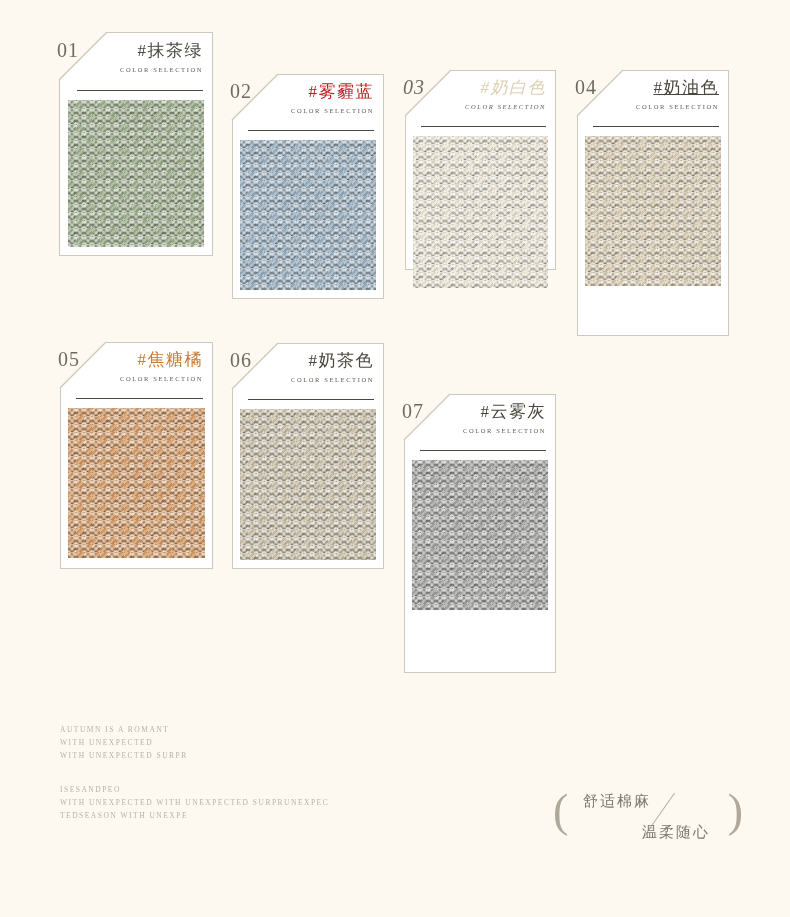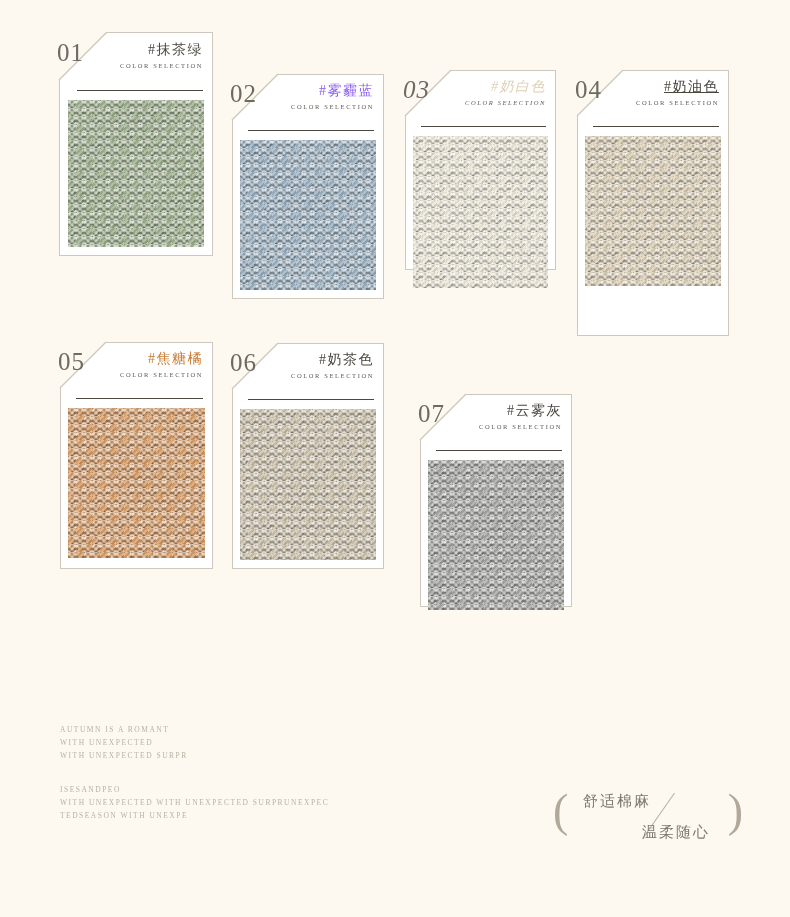--- a/index.html
+++ b/index.html
@@ -26,34 +26,34 @@
   .card .bevel{
     position:absolute;left:-1px;top:-1px;
     width:calc(var(--bev) + 2px);height:calc(var(--bev) + 2px);
     pointer-events:none;
   }
   .card .bevel svg{display:block;width:100%;height:100%;overflow:visible;}
 
   .card .num{
     position:absolute;
     font-family:"Liberation Serif", serif;
-    font-size:25px;
+    font-size:20px;
     letter-spacing:1px;
     color:#6d6a62;
     line-height:1;
   }
 
   .card .head{
     position:absolute;
     right:10px;
     text-align:right;
   }
   .card .cname{
     font-family:"Liberation Serif", serif;
-    font-size:14px;
+    font-size:17px;
     letter-spacing:1.5px;
     color:#4a463e;
     line-height:1.1;
     white-space:nowrap;
   }
   .card .csub{
     font-family:"Liberation Serif", serif;
     font-size:6.5px;
     letter-spacing:1.6px;
     color:#5d5a52;
@@ -182,21 +182,21 @@
 
   <div class="card" style="left:232px;top:74px;width:152px;height:225px;--bev:46px;">
     <div class="frame"></div>
     <div class="bevel">
       <svg viewBox="0 0 50 50" preserveAspectRatio="none">
           <line x1="49" y1="1" x2="1" y2="49" stroke="#cfc9bd" stroke-width="1.4"></line>
         </svg>
     </div>
     <div class="num" style="left:-2px;top:7px;">02</div>
     <div class="head" style="top:9px;">
-      <div class="cname" style="color:#8b5cf6;">#雾霾蓝</div>
+      <div class="cname" style="color:#b91c1c;">#雾霾蓝</div>
       <div class="csub">COLOR SELECTION</div>
     </div>
     <div class="rule" style="left:16px;top:56px;width:126px;"></div>
     <div class="swatch" style="left:8px;top:66px;width:136px;height:150px;background-color:#9db2c2;">
       <div class="weave"></div>
       <div class="weave2"></div>
       <div class="grain"></div>
     </div>
   </div>
 
@@ -273,21 +273,21 @@
       <div class="csub">COLOR SELECTION</div>
     </div>
     <div class="rule" style="left:16px;top:56px;width:126px;"></div>
     <div class="swatch" style="left:8px;top:66px;width:136px;height:151px;background-color:#cdc3ad;">
       <div class="weave"></div>
       <div class="weave2"></div>
       <div class="grain"></div>
     </div>
   </div>
 
-  <div class="card" style="left:420px;top:394px;width:152px;height:213px;--bev:46px;">
+  <div class="card" style="left:404px;top:394px;width:152px;height:279px;--bev:46px;">
     <div class="frame"></div>
     <div class="bevel">
       <svg viewBox="0 0 50 50" preserveAspectRatio="none">
           <line x1="49" y1="1" x2="1" y2="49" stroke="#cfc9bd" stroke-width="1.4"></line>
         </svg>
     </div>
     <div class="num" style="left:-2px;top:7px;">07</div>
     <div class="head" style="top:9px;">
       <div class="cname" style="color:#4a463e;">#云雾灰</div>
       <div class="csub">COLOR SELECTION</div>

